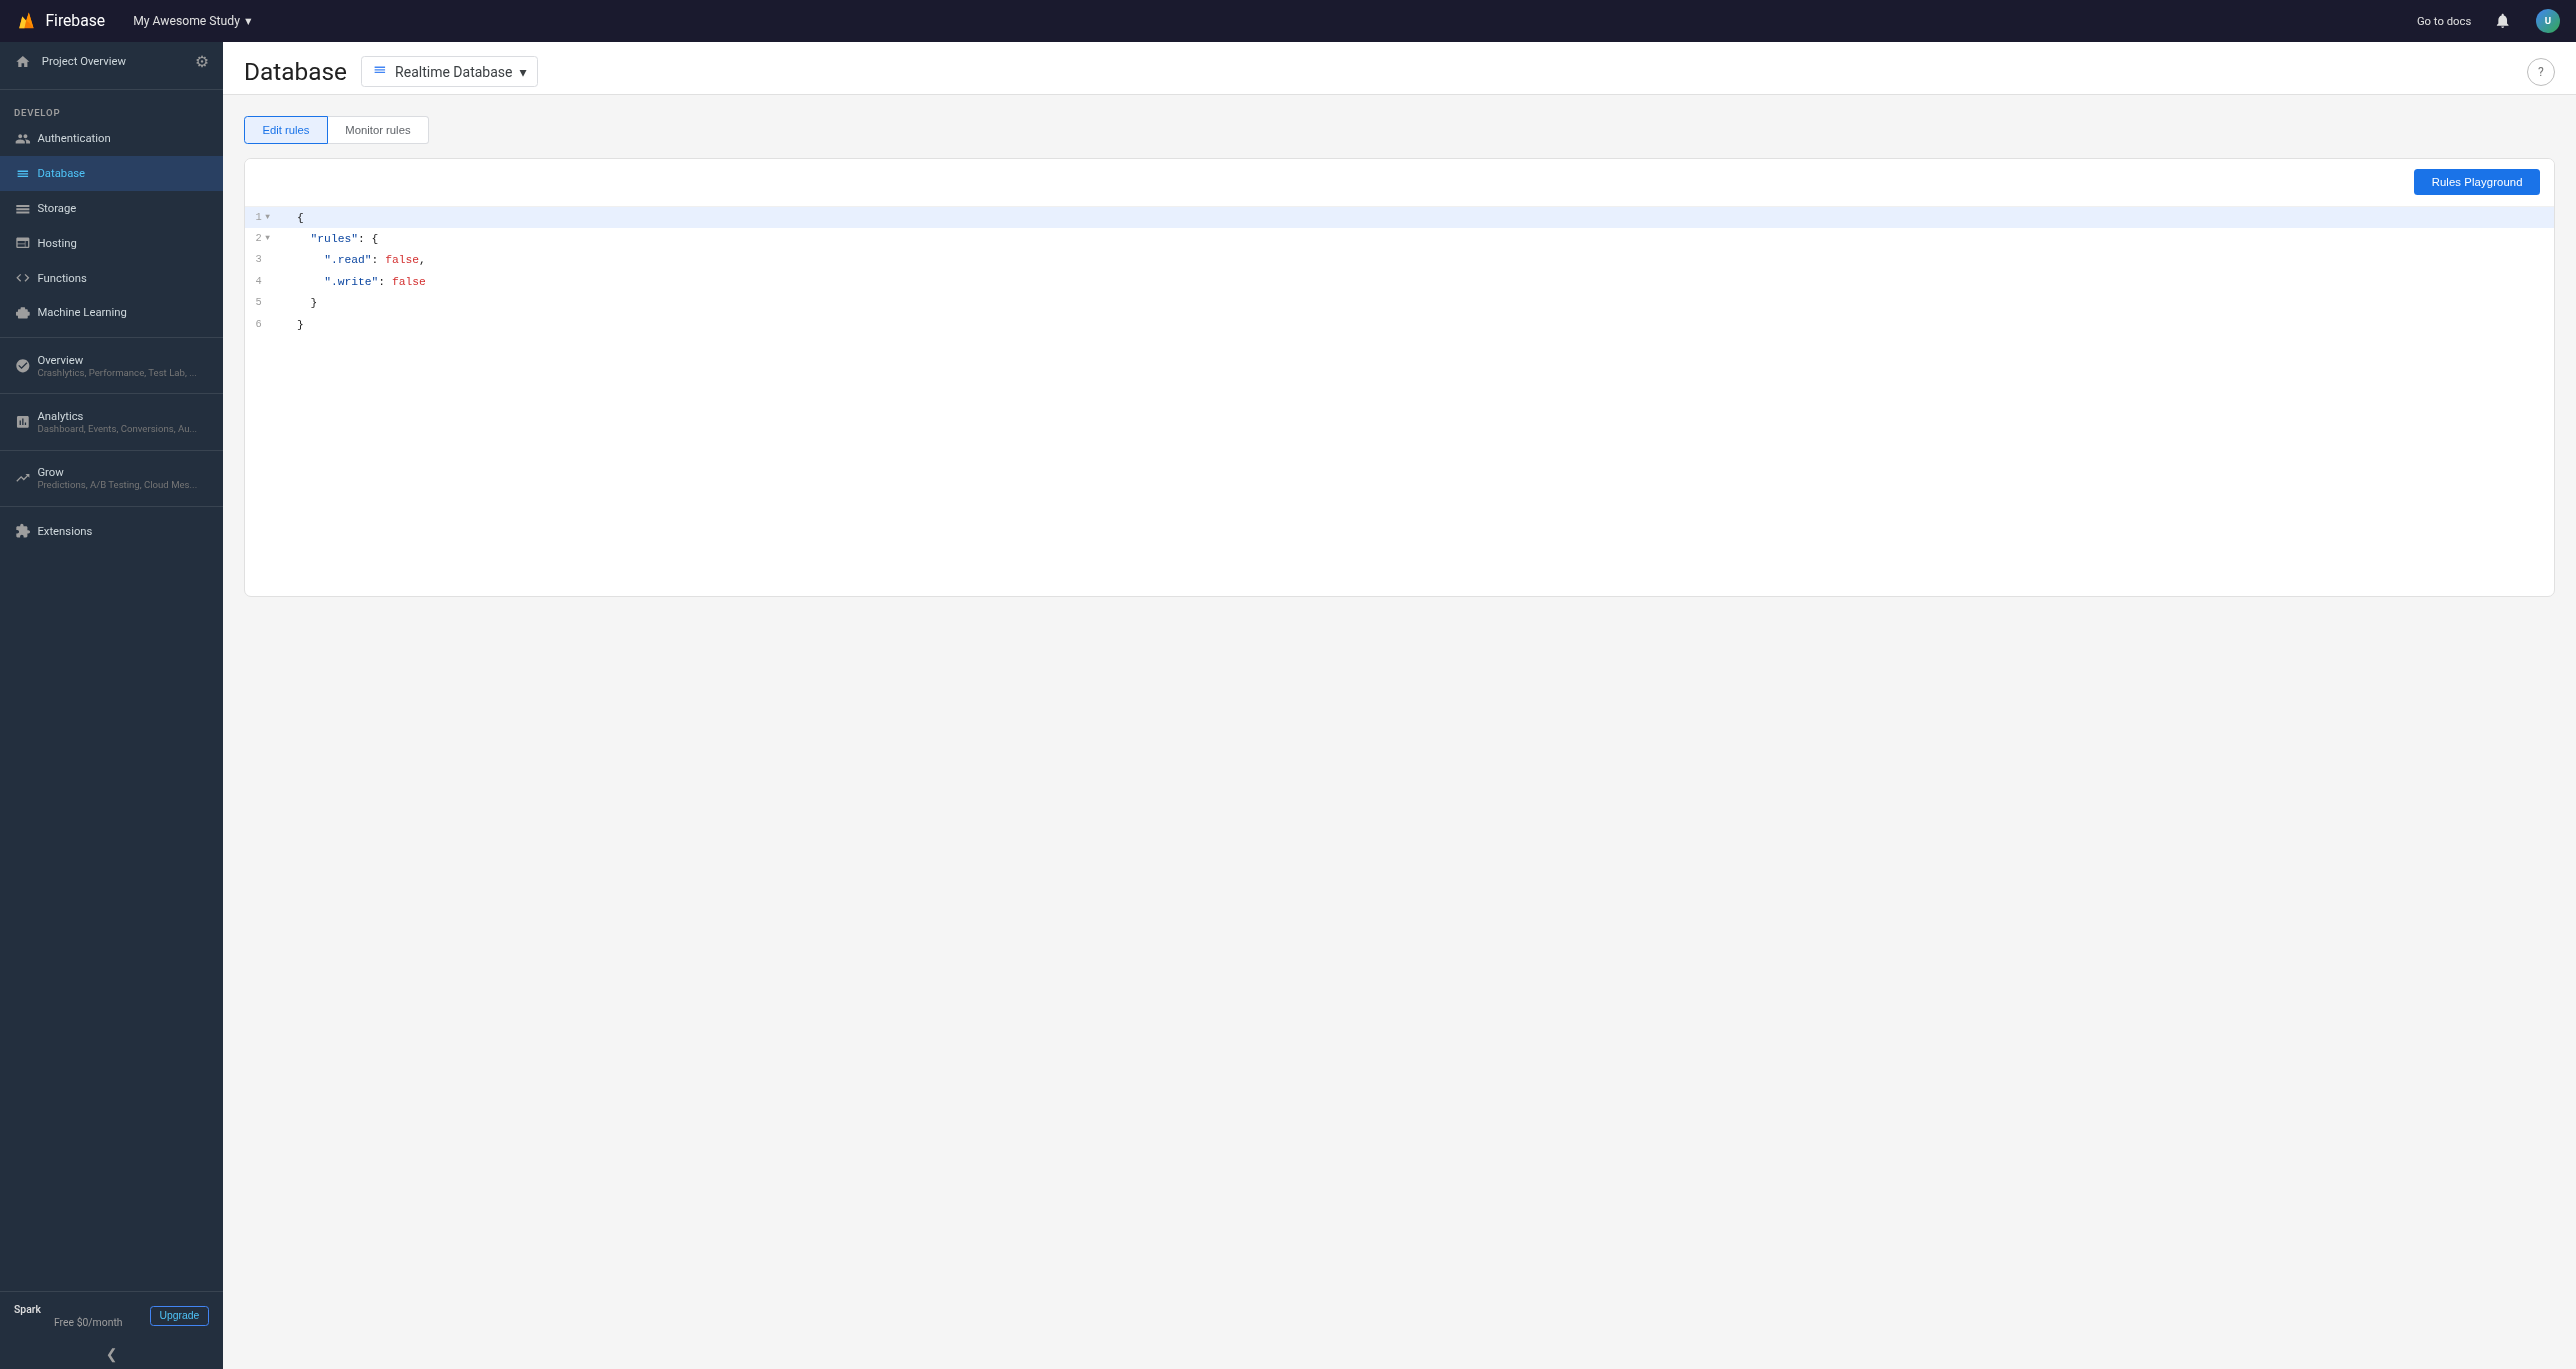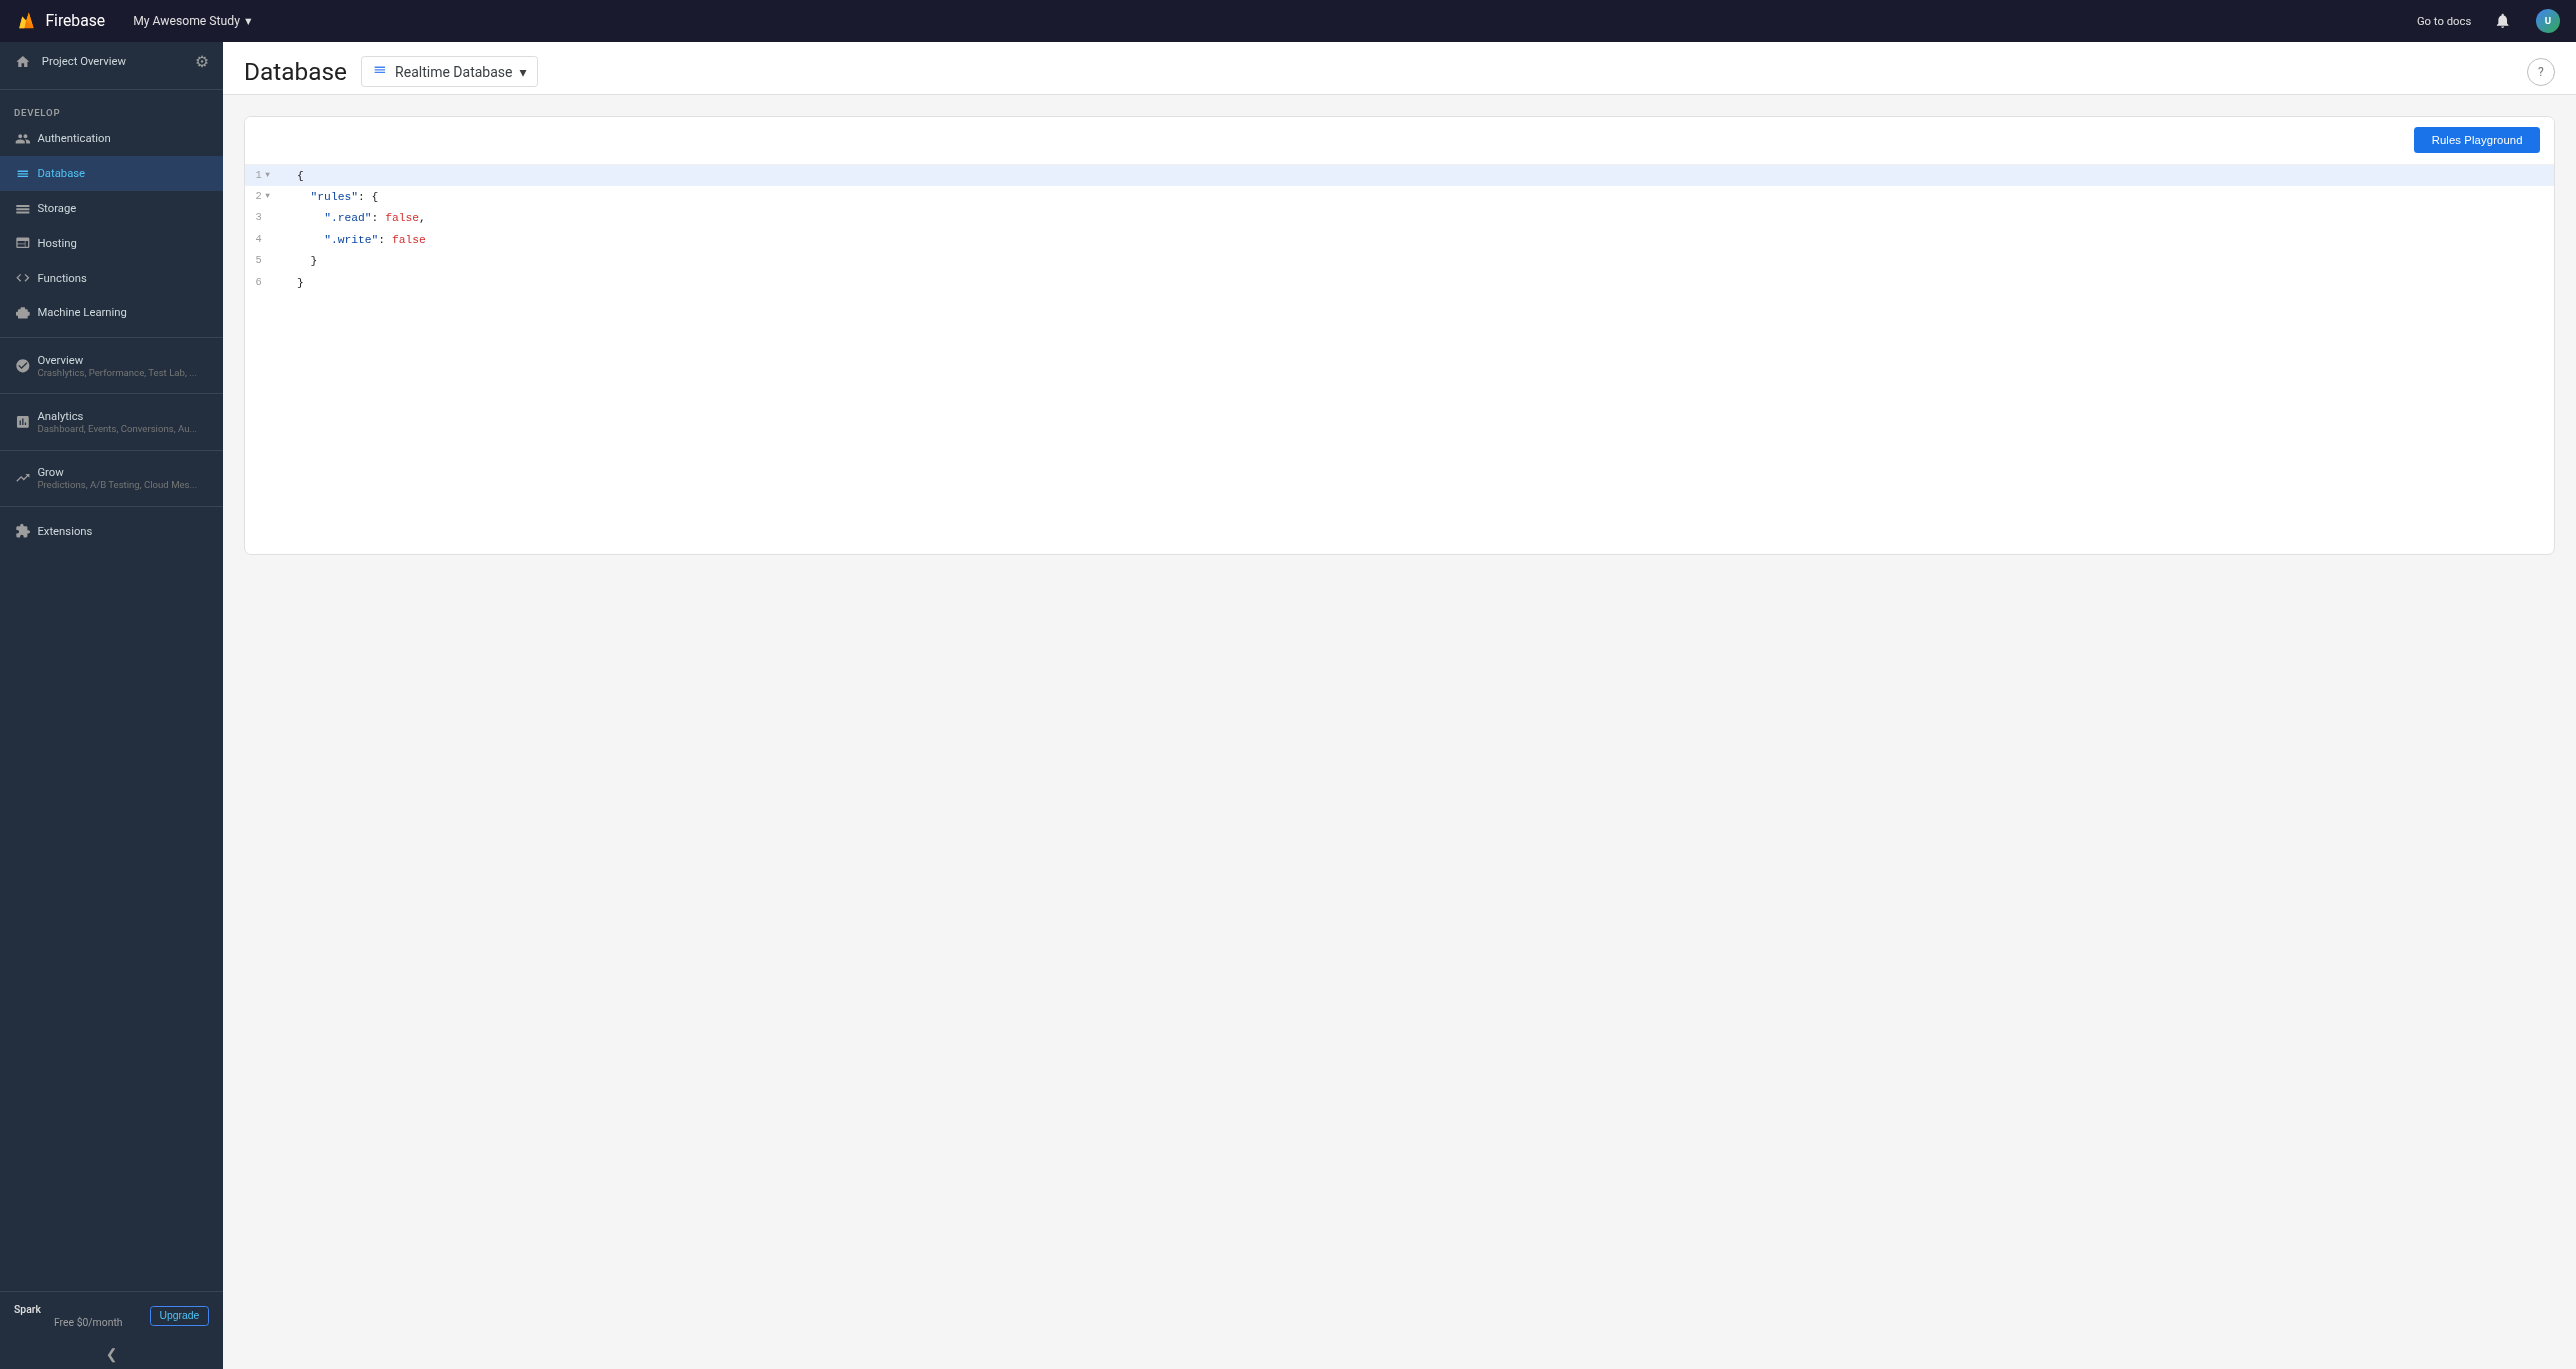--- a/index.html
+++ b/index.html
@@ -563,20 +563,28 @@
 
         <div class="help-circle">
           <span>?</span>
         </div>
       </div>
 
     </div>
 
     <div class="content-area">
 
+      <div class="rules-toggle">
+        <button class="rules-toggle-btn active">
+          <span>Edit rules</span>
+        </button>
+        <button class="rules-toggle-btn">
+          <span>Monitor rules</span>
+        </button>
+      </div>
 
       <div class="code-editor-card">
         <div class="code-editor-toolbar">
           <button class="rules-playground-btn">Rules Playground</button>
         </div>
 
         <div class="code-editor">
 
           <div class="code-line highlighted">
             <div class="line-number-cell">

